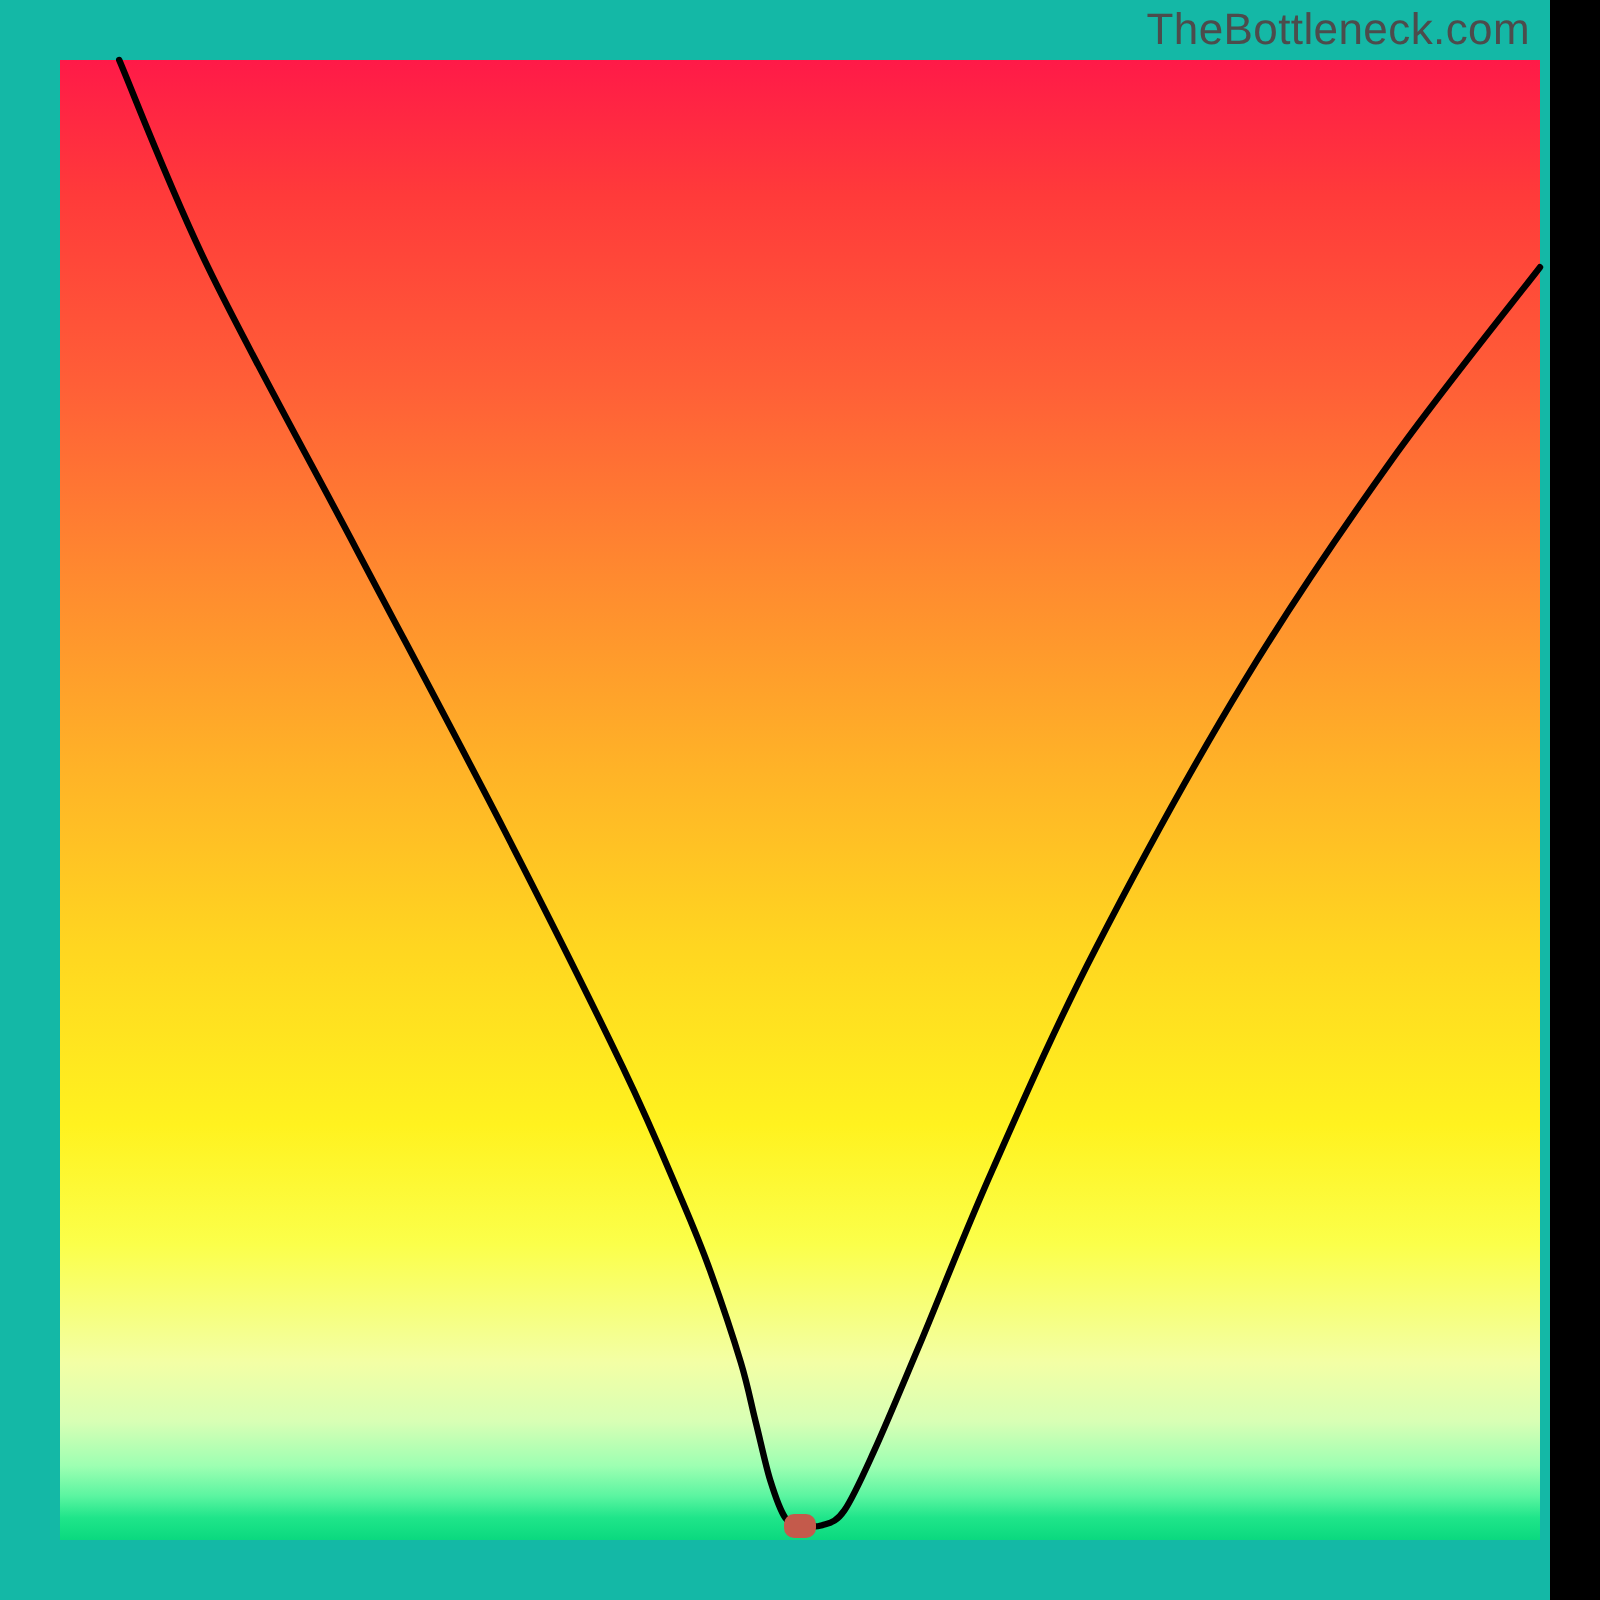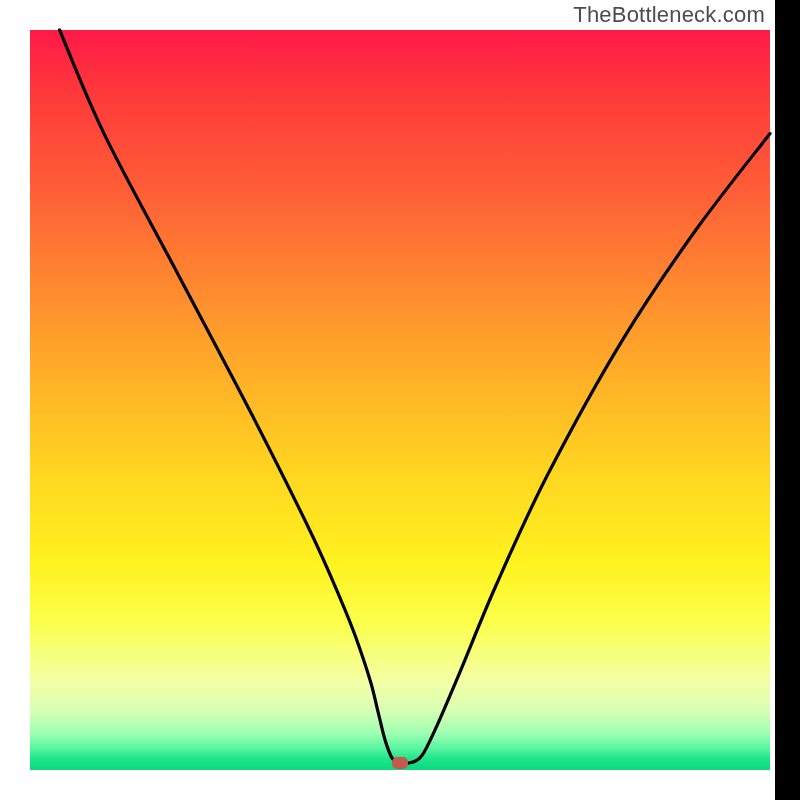--- a/index.html
+++ b/index.html
@@ -8,21 +8,21 @@
     width: 800px;
     height: 800px;
     overflow: hidden;
     background: #000;
     font-family: Arial, Helvetica, sans-serif;
   }
   .frame {
     position: relative;
     width: 775px;
     height: 800px;
-    background: #ffffff;
+    background: #14b8a6;
   }
   .watermark {
     position: absolute;
     top: 2px;
     right: 10px;
     color: #4c4c4c;
     font-size: 22px;
     font-weight: 500;
     letter-spacing: 0.2px;
     z-index: 10;

